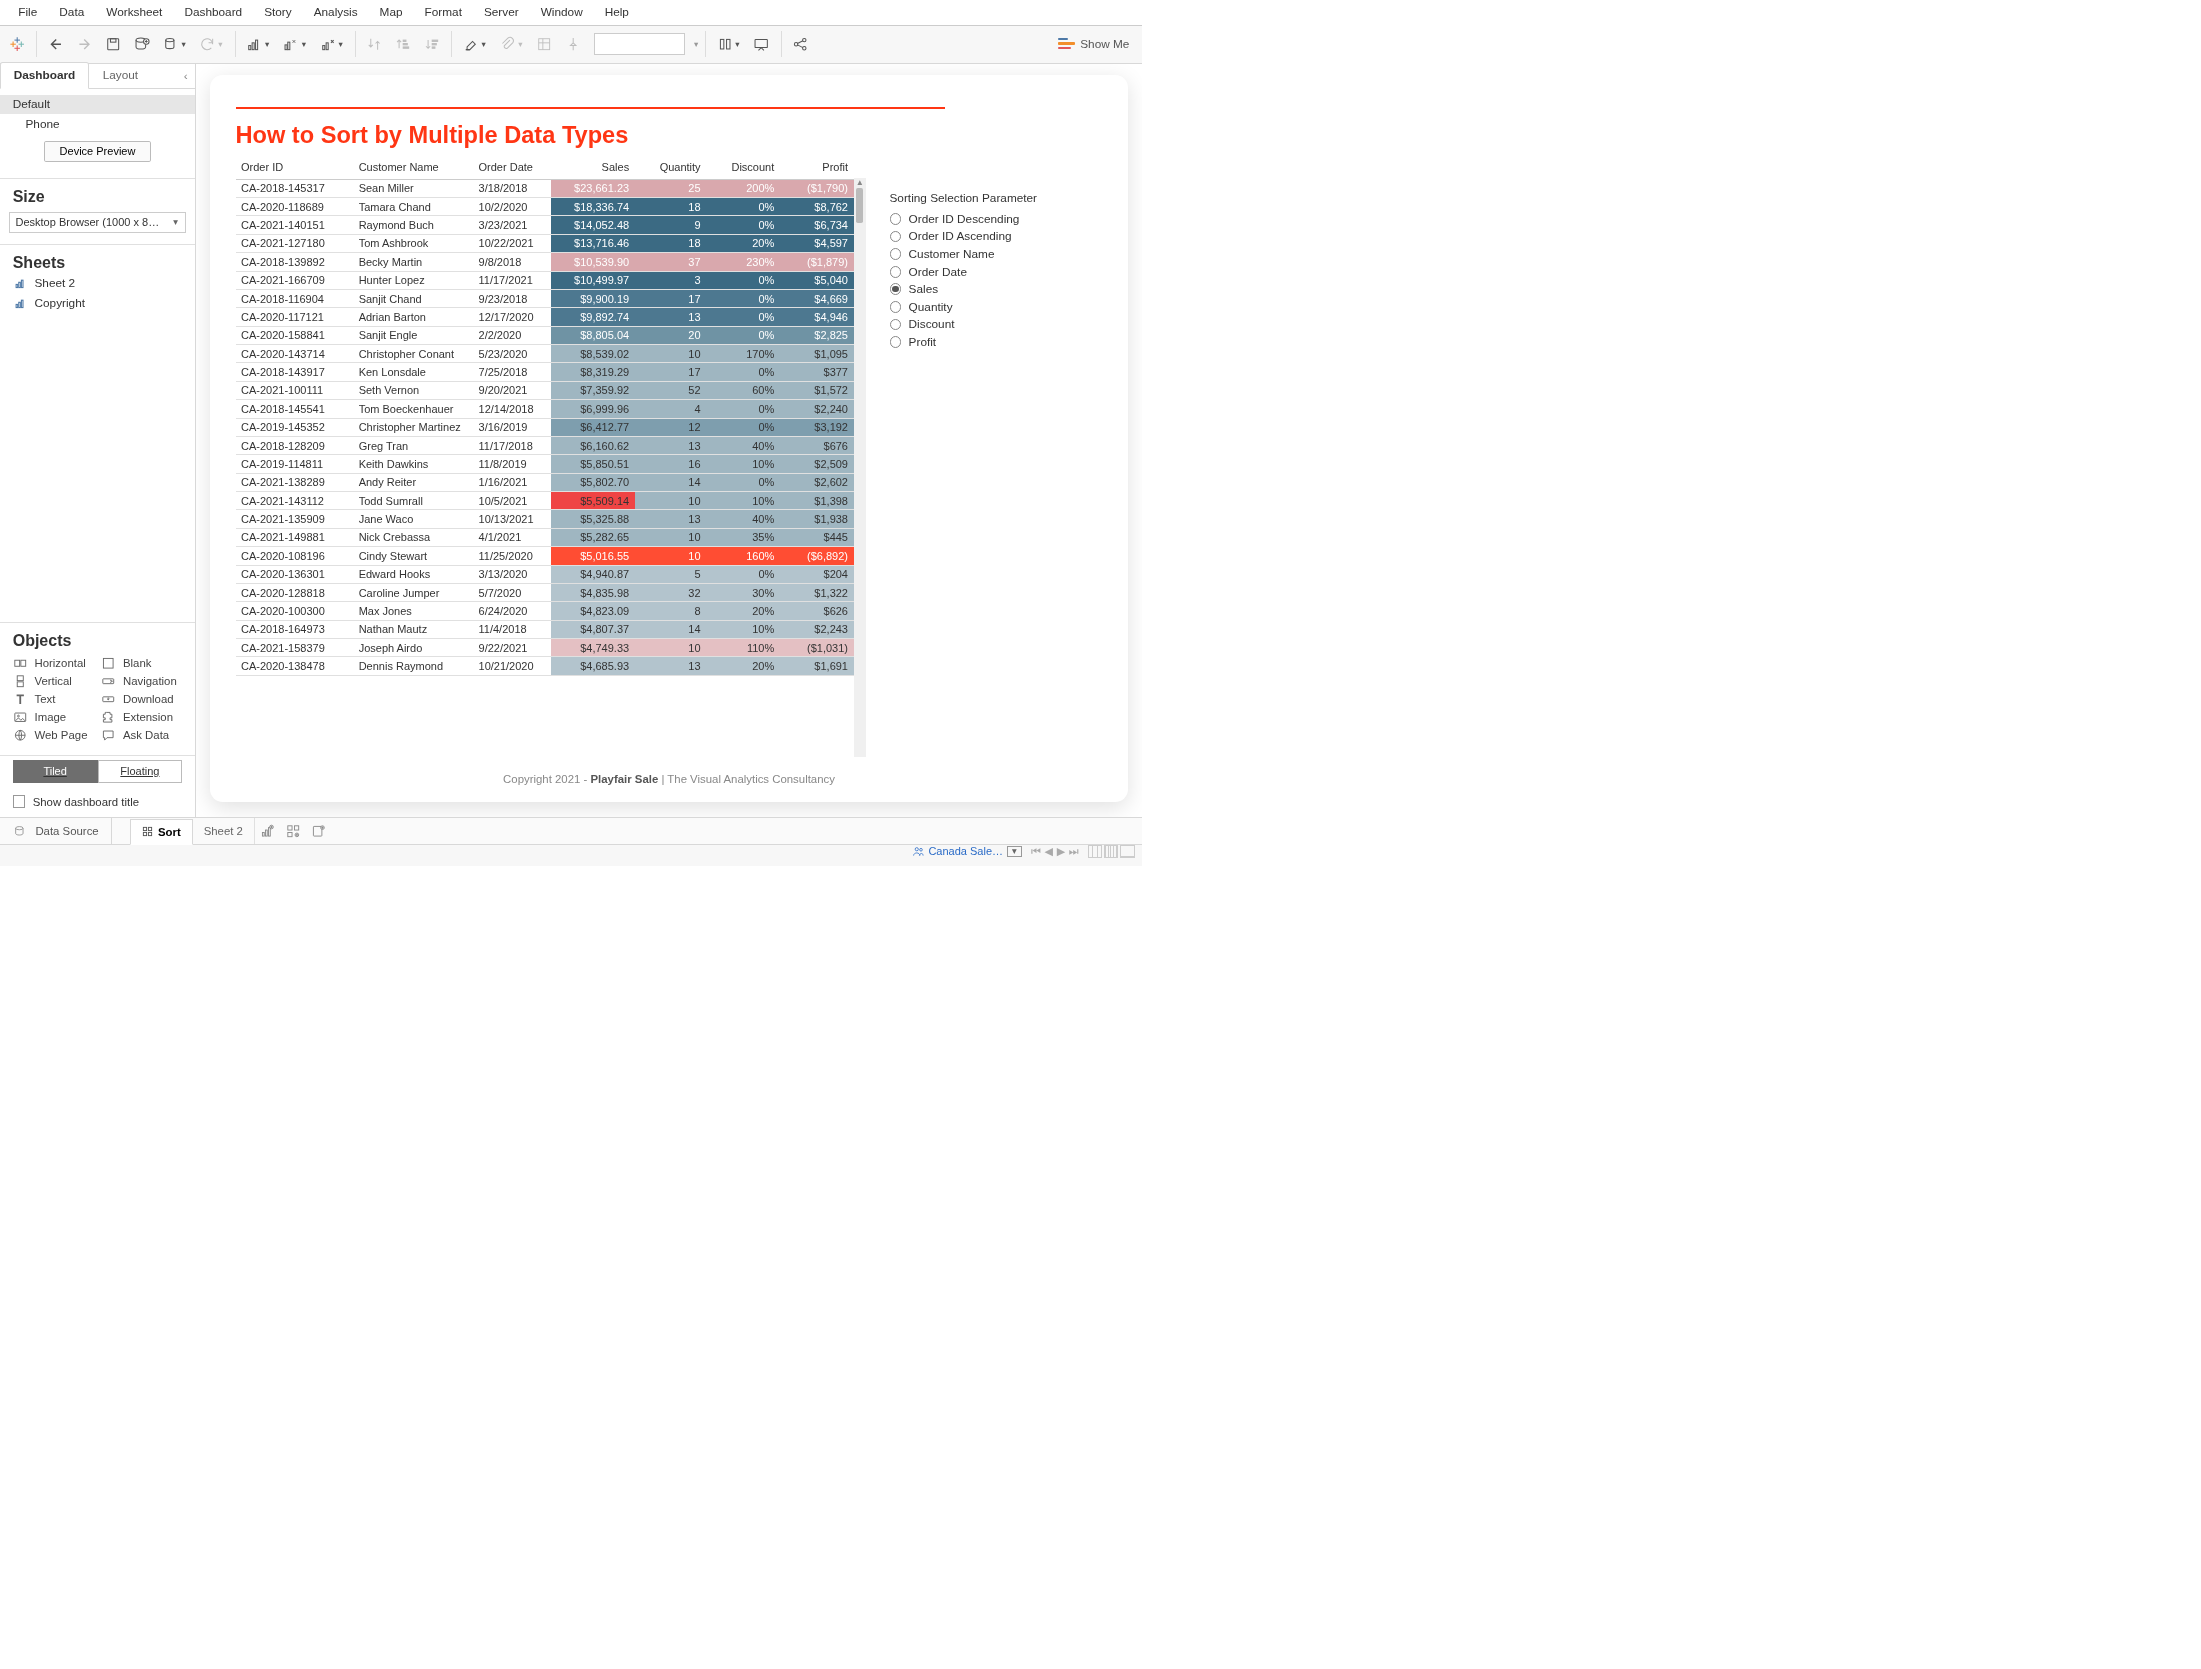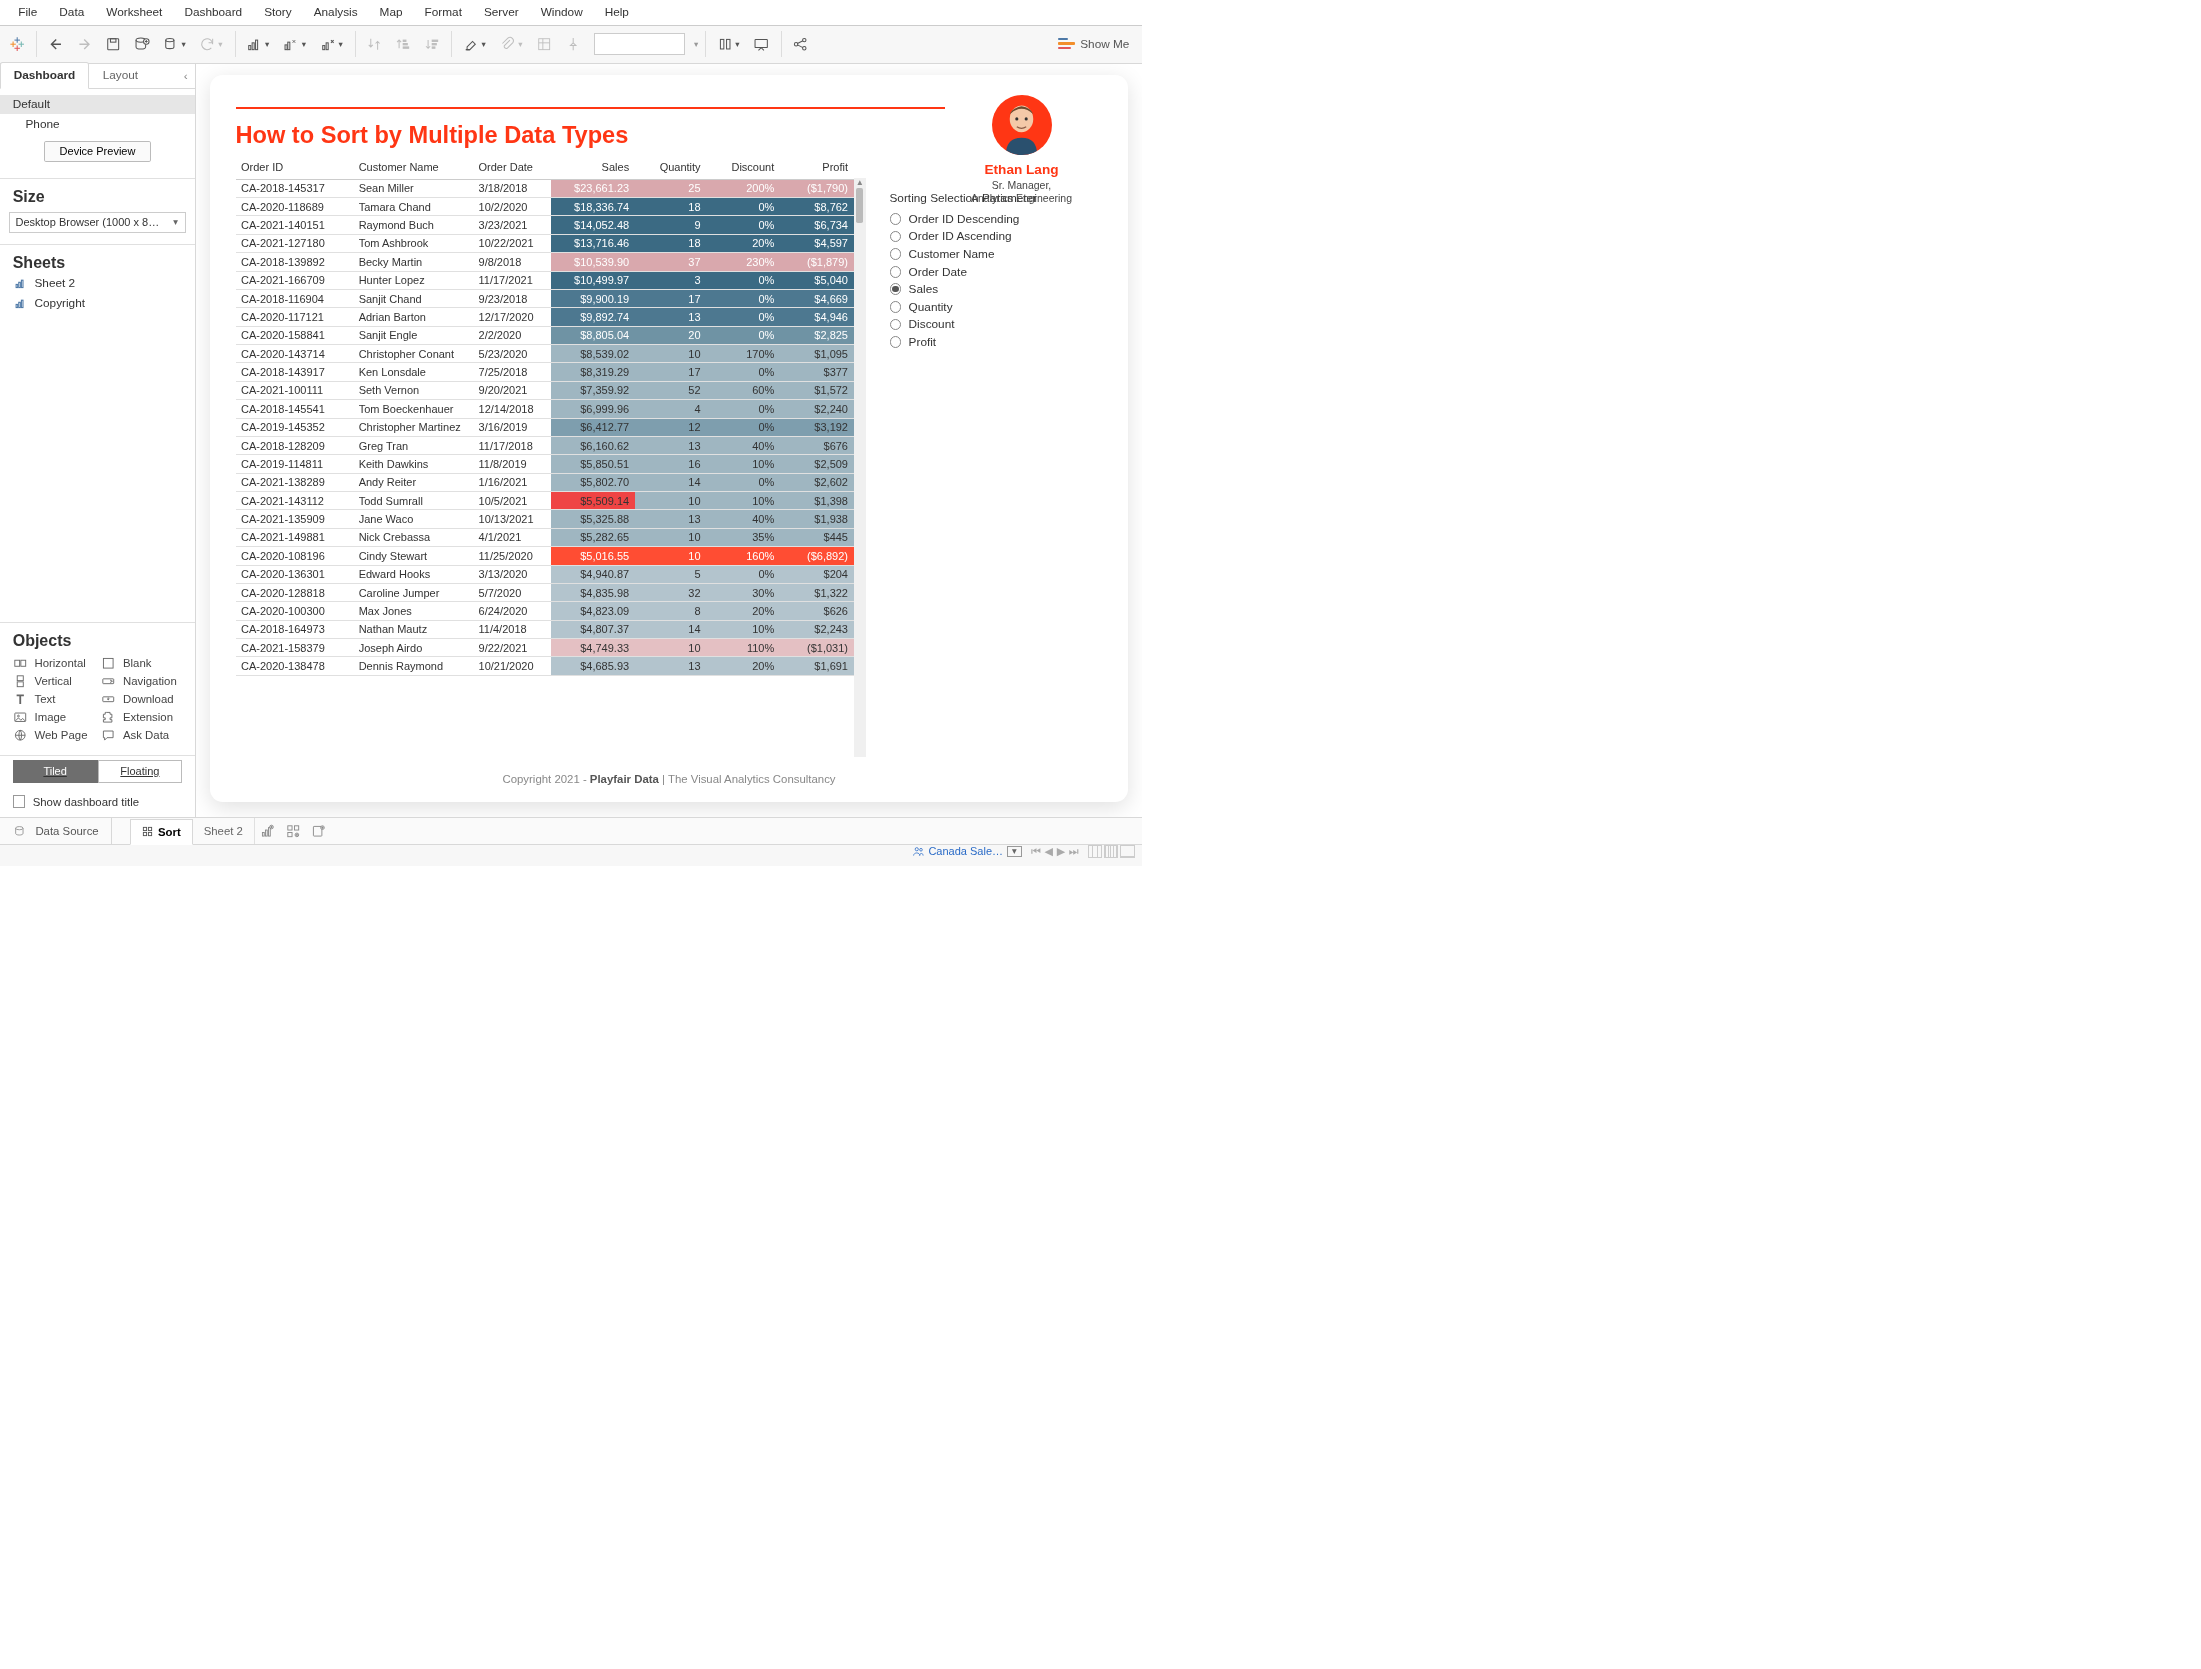--- a/index.html
+++ b/index.html
@@ -432,34 +432,20 @@
     </div>
     <div class="check-row">
         <span class="cbox"></span>
         <span>Show dashboard title</span>
       </div>
   </div>
 
   <div class="canvas-wrap">
     <div class="dashboard-frame">
 
-      <div class="profile">
-        <div class="avatar-img">
-          <svg class="avatar-svg" viewBox="0 0 60 70">
-              <ellipse cx="30" cy="24" rx="15" ry="17" fill="#f4c9a8"></ellipse>
-              <path d="M15 18 Q30 4 45 18 Q42 10 30 8 Q18 10 15 18" fill="#6b4a2e"></path>
-              <path d="M10 70 Q10 48 30 48 Q50 48 50 70 Z" fill="#2a506e"></path>
-              <ellipse cx="24" cy="24" rx="2" ry="2" fill="#333"></ellipse>
-              <ellipse cx="36" cy="24" rx="2" ry="2" fill="#333"></ellipse>
-              <path d="M24 34 Q30 38 36 34" stroke="#8a5a44" fill="none" stroke-width="1.5"></path>
-            </svg>
-        </div>
-        <div class="pname">Ethan Lang</div>
-        <div class="ptitle"><span>Sr. Manager,</span><br><span>Analytics Engineering</span></div>
-      </div>
 
       <div class="red-hr"></div>
       <div class="dash-title">How to Sort by Multiple Data Types</div>
 
       <div class="content-row">
         <div class="table-wrap">
           <div class="tbl-scroll">
               <div class="arrow">▲</div>
               <div class="thumb"></div>
             </div>
@@ -765,21 +751,21 @@
               </div>
               <div class="radio-row">
                 <span class="radio"></span>
                 <span>Profit</span>
               </div>
             </div>
         </div>
       </div>
 
       <div class="copyright">
-        <span>Copyright 2021 - </span><b>Playfair Data</b><span> | The Visual Analytics Consultancy</span>
+        <span>Copyright 2021 - </span><b>Playfair Sale</b><span> | The Visual Analytics Consultancy</span>
       </div>
     </div>
   </div>
 </div>
 
 <div class="sheet-bar">
   <div class="ds-btn">
       <svg width="12.7" height="12.7" viewBox="0 0 24 24" fill="none" stroke="#888" stroke-width="1.5">
         <ellipse cx="12" cy="6" rx="7" ry="3"></ellipse>
         <path d="M5 6v10c0 1.7 3 3 7 3s7-1.3 7-3V6"></path>

